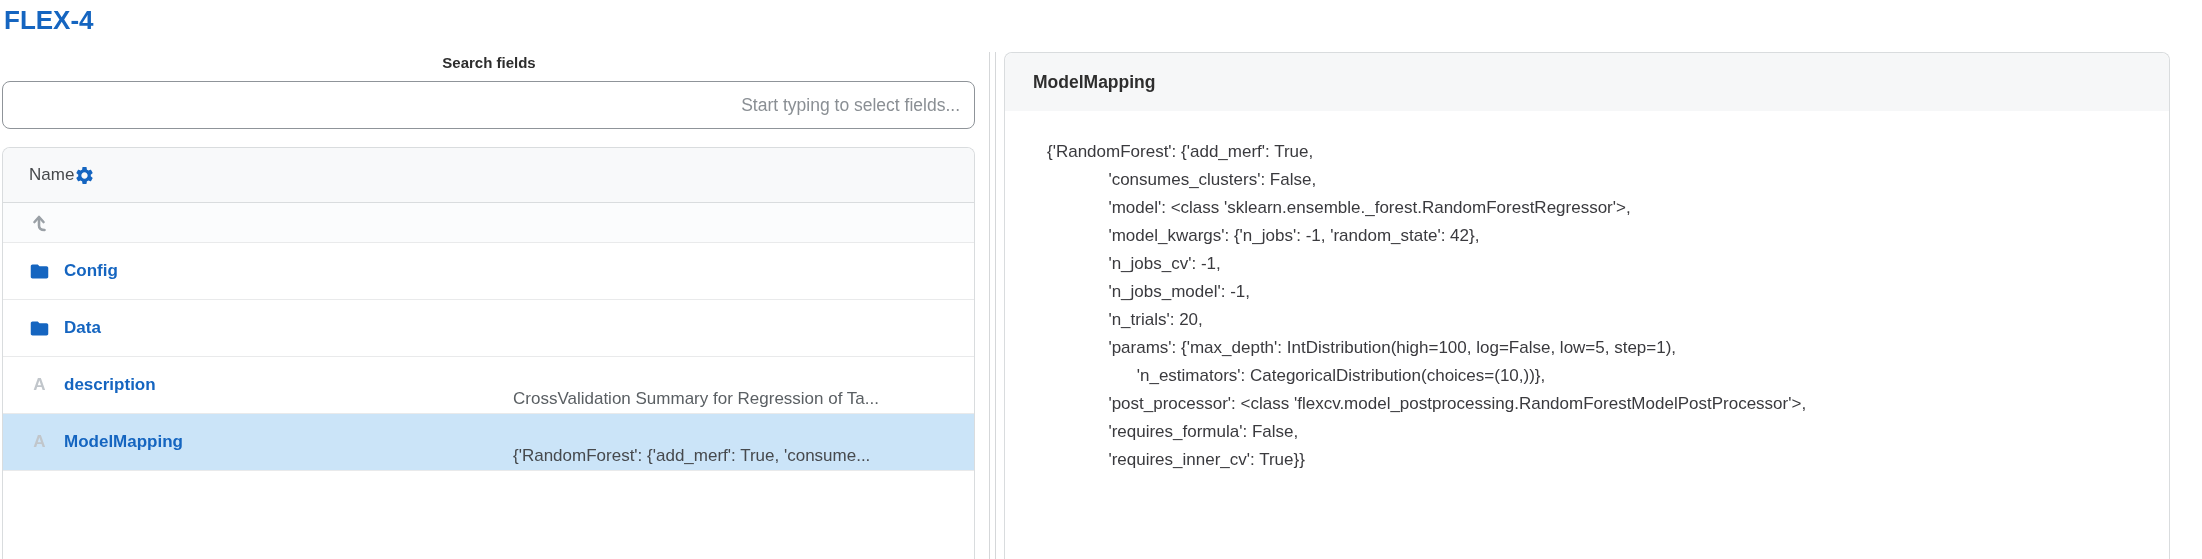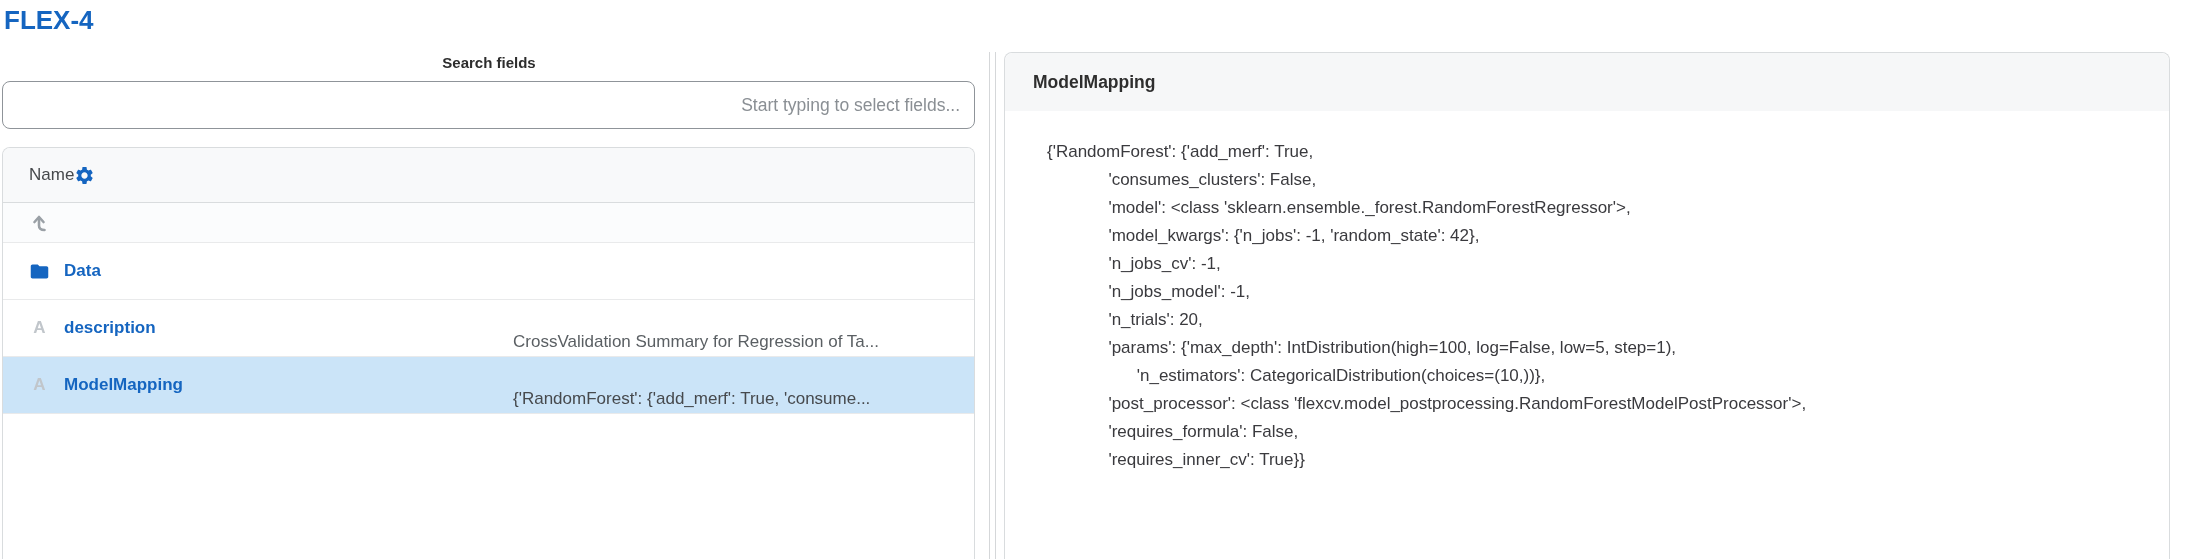--- a/index.html
+++ b/index.html
@@ -134,20 +134,31 @@
 
     <div class="up-row">
       <span class="icon-box">
         <svg width="20" height="20" viewBox="0 0 20 20" fill="none" stroke="#9aa0a6" stroke-width="2.6">
           <path d="M10 6 V13.5 Q10 18 15.5 18" stroke-linecap="round"></path>
           <path d="M5.5 10 L10 5 L14.5 10" stroke-linecap="round" stroke-linejoin="round"></path>
         </svg>
       </span>
     </div>
 
+    <div class="row">
+      <div class="cell-name">
+        <span class="icon-box">
+          <svg width="21" height="21" viewBox="0 0 24 24" fill="#1565c0">
+              <path d="M10 4H4c-1.1 0-2 .9-2 2v12c0 1.1.9 2 2 2h16c1.1 0 2-.9 2-2V8c0-1.1-.9-2-2-2h-8l-2-2z"></path>
+            </svg>
+        </span>
+        <span>Config</span>
+      </div>
+      <div class="cell-preview"></div>
+    </div>
 
     <div class="row">
       <div class="cell-name">
         <span class="icon-box">
           <svg width="21" height="21" viewBox="0 0 24 24" fill="#1565c0">
               <path d="M10 4H4c-1.1 0-2 .9-2 2v12c0 1.1.9 2 2 2h16c1.1 0 2-.9 2-2V8c0-1.1-.9-2-2-2h-8l-2-2z"></path>
             </svg>
         </span>
         <span>Data</span>
       </div>

